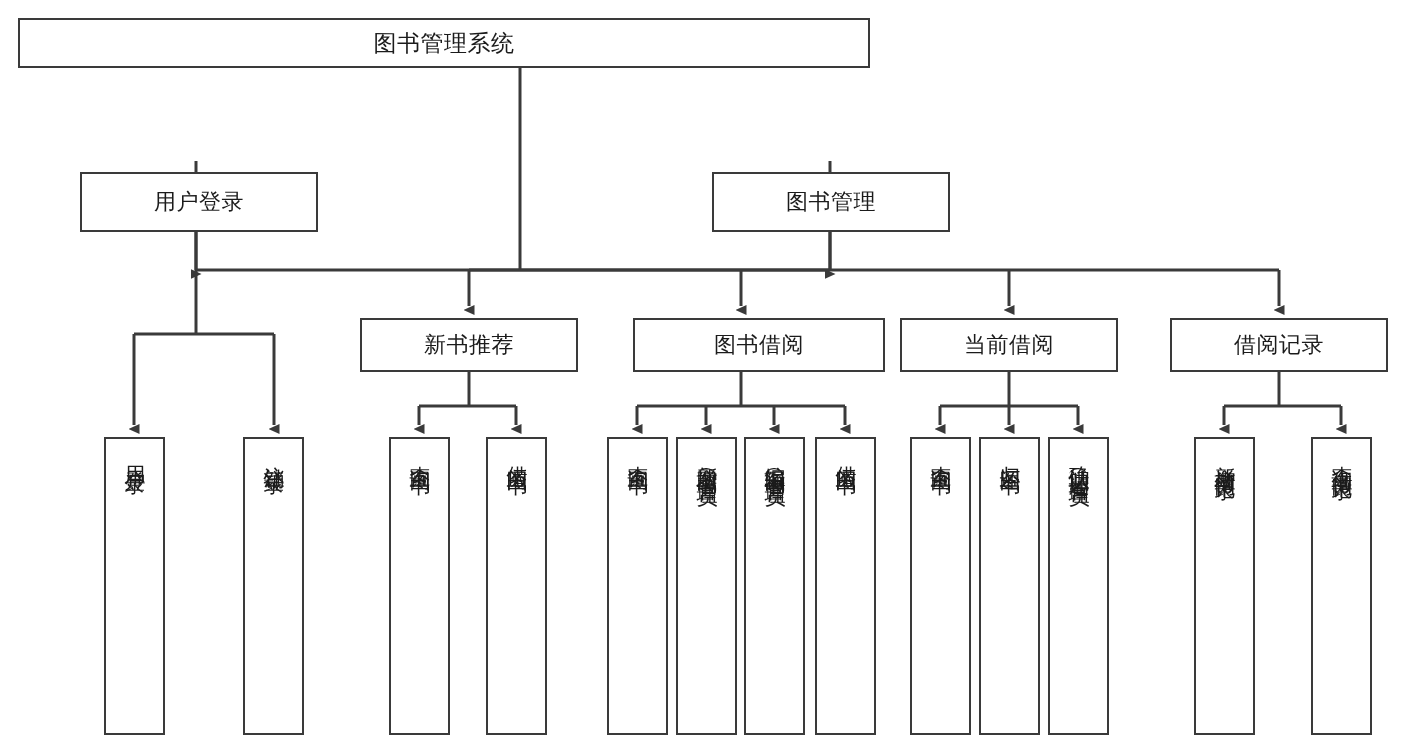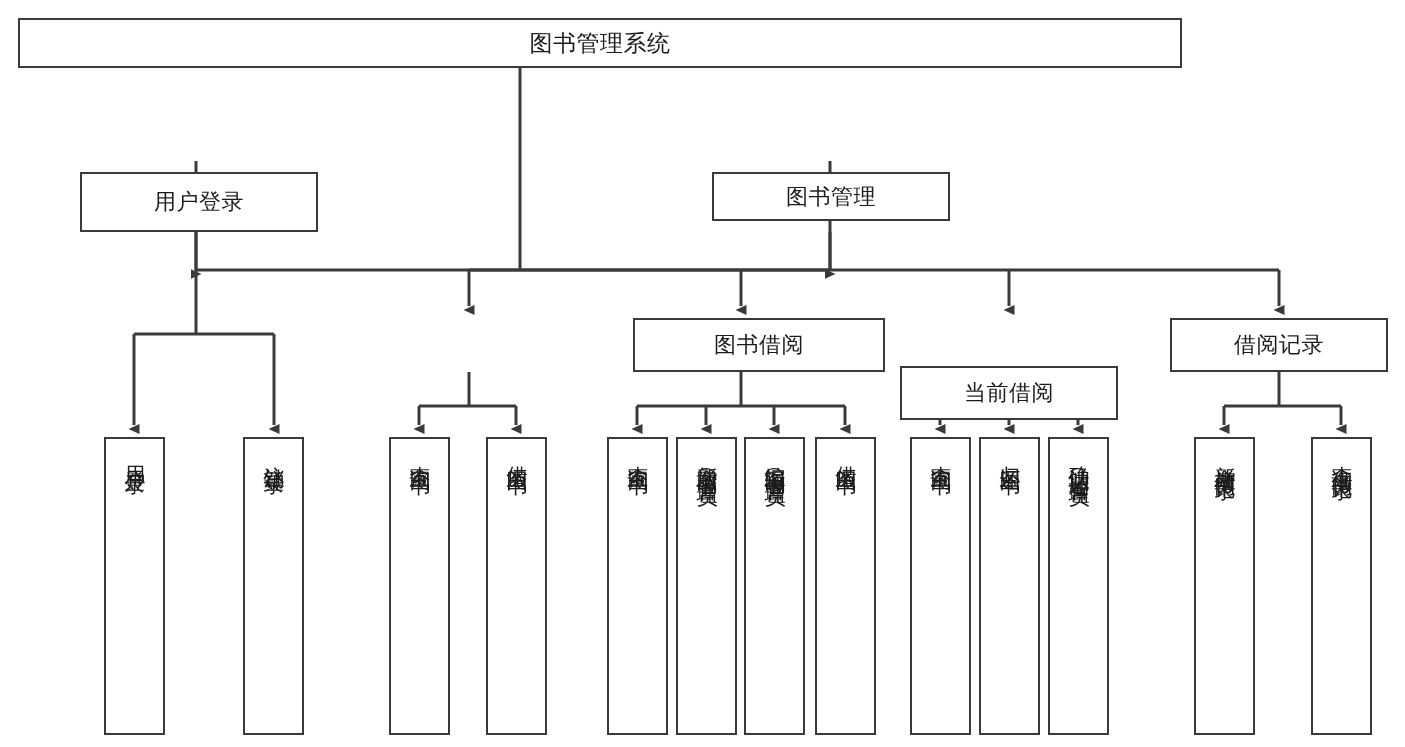--- a/index.html
+++ b/index.html
@@ -130,35 +130,38 @@
       <path d="M1009,406 L1009,425" marker-end="url(#arrow)"></path>
       <path d="M1078,406 L1078,425" marker-end="url(#arrow)"></path>
 
       <path d="M1279,372 L1279,406"></path>
       <path d="M1224,406 L1341,406"></path>
       <path d="M1224,406 L1224,425" marker-end="url(#arrow)"></path>
       <path d="M1341,406 L1341,425" marker-end="url(#arrow)"></path>
     </g>
   </svg>
 
-  <div class="node root" style="left:18px; top:18px; width:1164px; height:50px;">
+  <div class="node root" style="left:18px; top:18px; width:852px; height:50px;">
     <span class="label">图书管理系统</span>
   </div>
 
   <div class="node level2" style="left:80px; top:172px; width:238px; height:60px;">
     <span class="label">用户登录</span>
   </div>
-  <div class="node level2" style="left:712px; top:172px; width:238px; height:49px;">
+  <div class="node level2" style="left:712px; top:172px; width:238px; height:60px;">
     <span class="label">图书管理</span>
   </div>
 
+  <div class="node level3" style="left:360px; top:318px; width:218px; height:54px;">
+    <span class="label">新书推荐</span>
+  </div>
   <div class="node level3" style="left:633px; top:318px; width:252px; height:54px;">
     <span class="label">图书借阅</span>
   </div>
-  <div class="node level3" style="left:900px; top:318px; width:218px; height:54px;margin-top:48px;">
+  <div class="node level3" style="left:900px; top:318px; width:218px; height:54px;">
     <span class="label">当前借阅</span>
   </div>
   <div class="node level3" style="left:1170px; top:318px; width:218px; height:54px;align-items:center;">
     <span class="label">借阅记录</span>
   </div>
 
   <div class="node leaf" style="left:104px; top:437px; width:61px; height:298px;">
     <span class="label">用户登录</span>
   </div>
   <div class="node leaf" style="left:243px; top:437px; width:61px; height:298px;">

